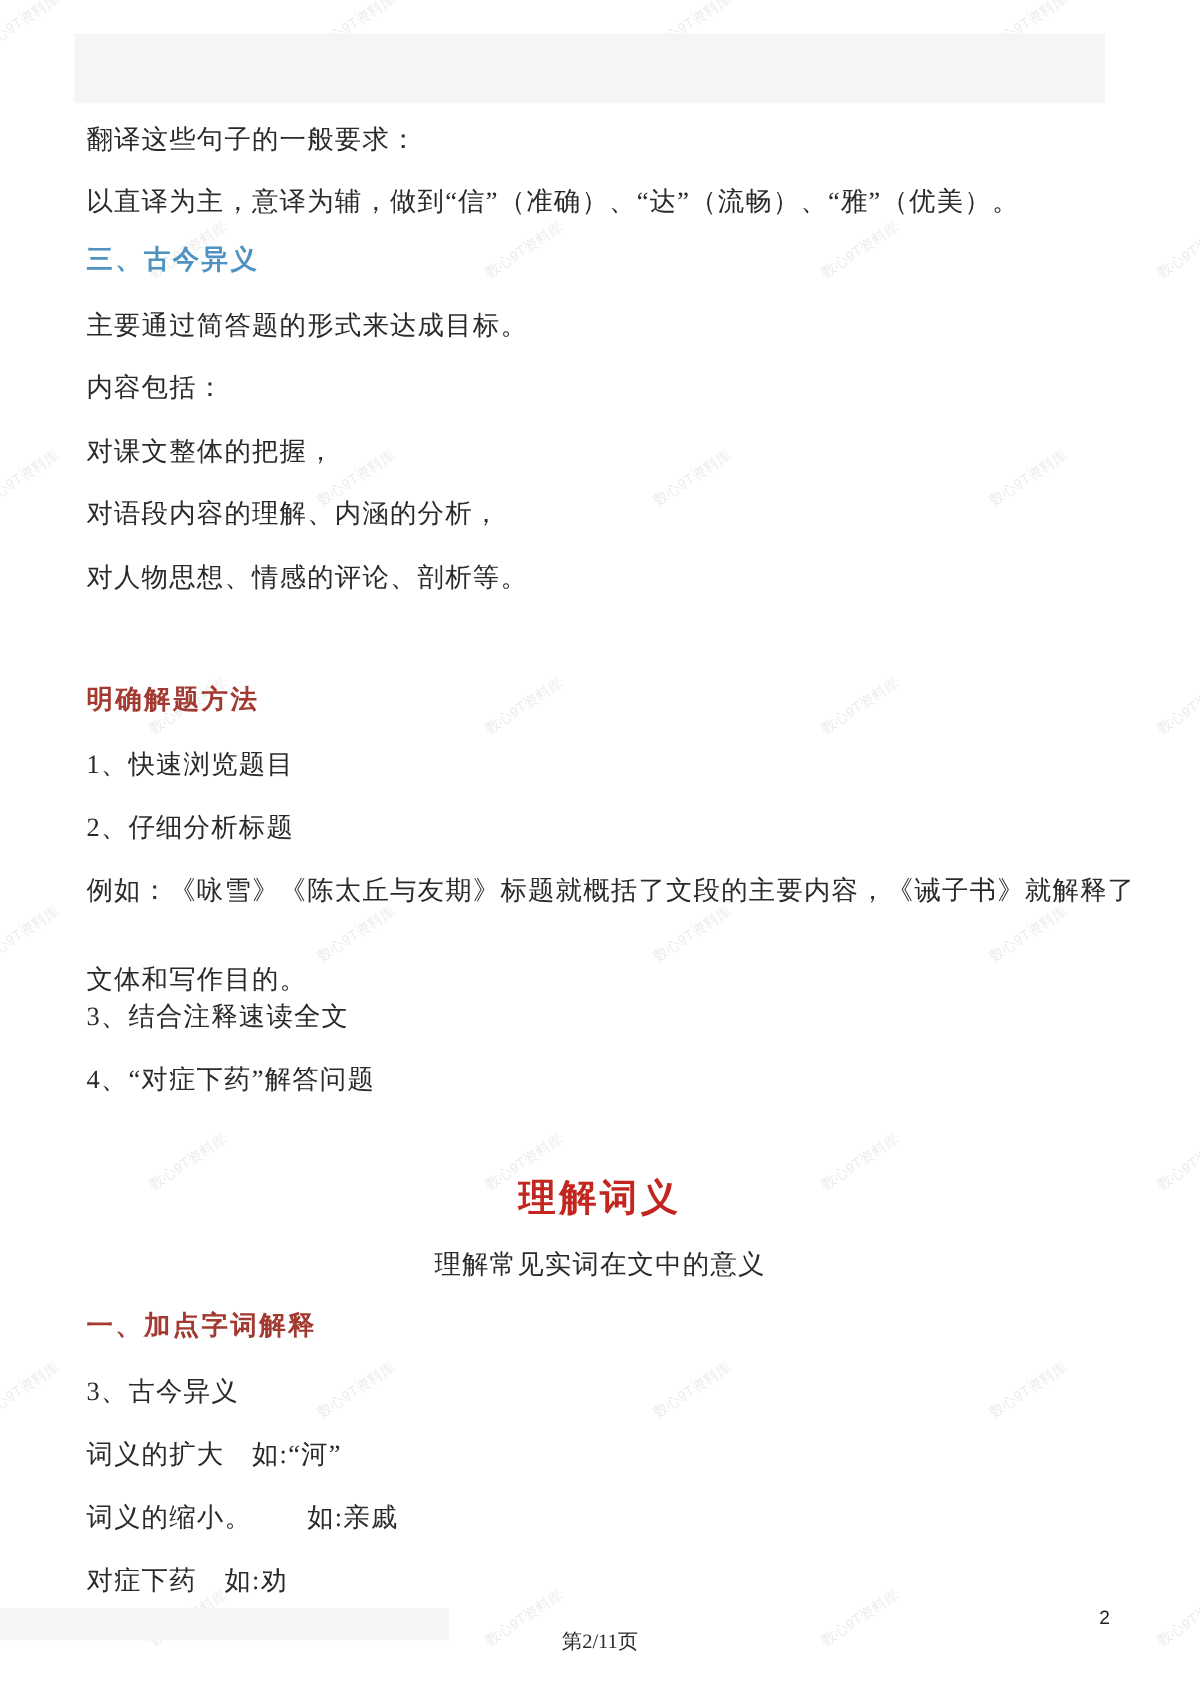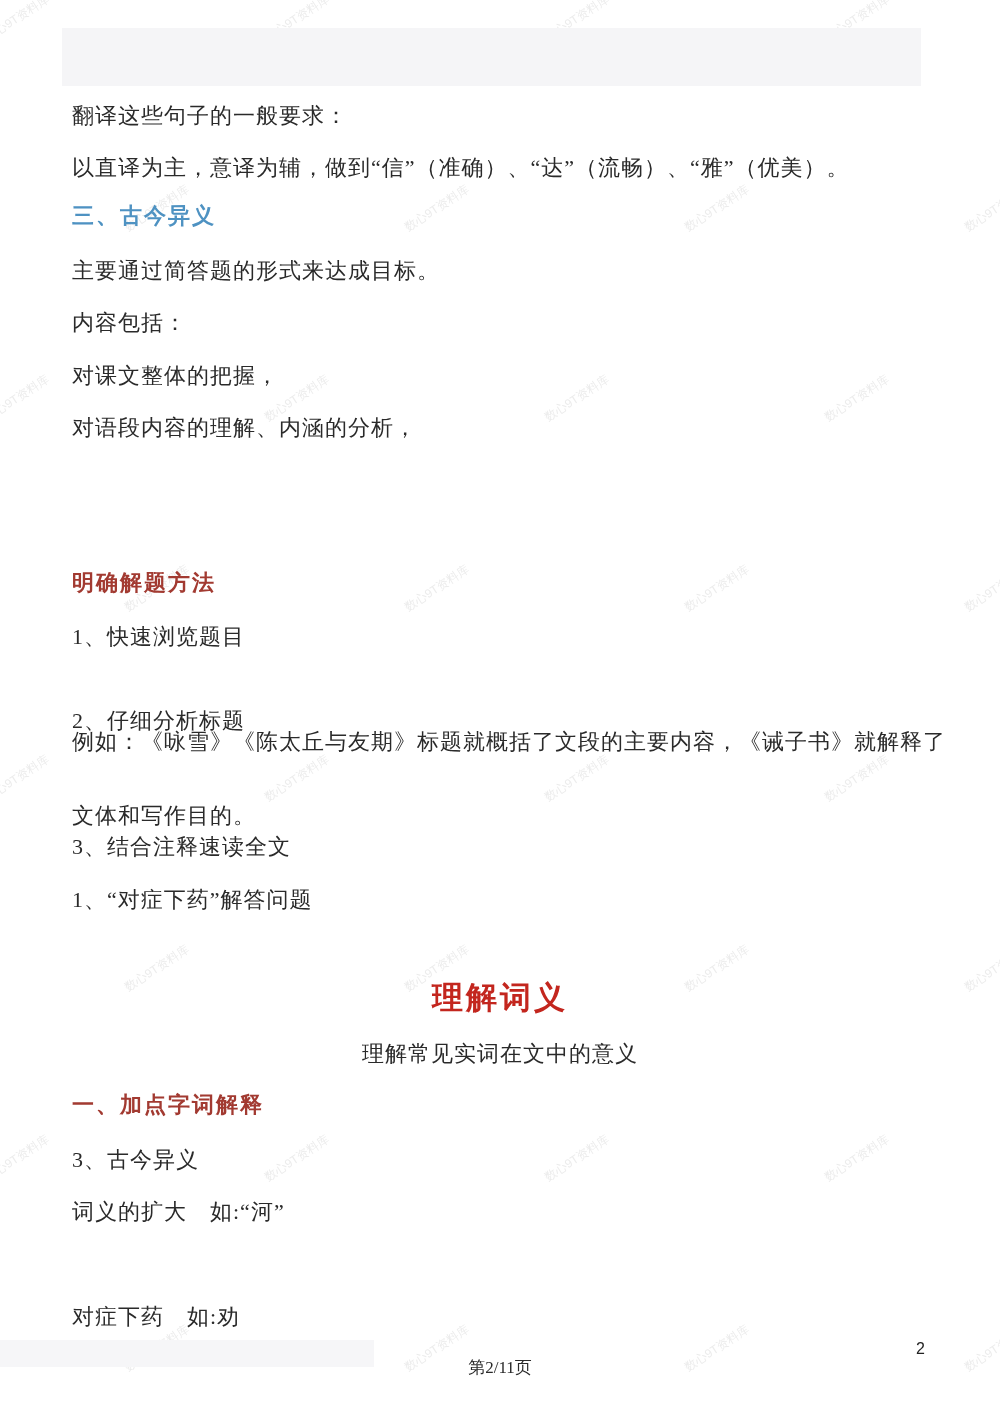--- a/index.html
+++ b/index.html
@@ -120,31 +120,33 @@
 
   <div class="topbox"></div>
 
   <div class="line" style="top:103px">翻译这些句子的一般要求：</div>
   <div class="line" style="top:155px">以直译为主，意译为辅，做到“信”（准确）、“达”（流畅）、“雅”（优美）。</div>
   <div class="line h-blue" style="top:203px">三、古今异义</div>
   <div class="line" style="top:258px">主要通过简答题的形式来达成目标。</div>
   <div class="line" style="top:310px">内容包括：</div>
   <div class="line" style="top:363px">对课文整体的把握，</div>
   <div class="line" style="top:415px">对语段内容的理解、内涵的分析，</div>
+  <div class="line" style="top:468px">对人物思想、情感的评论、剖析等。</div>
   <div class="line h-red" style="top:572px">明确解题方法</div>
   <div class="line" style="top:624px">1、快速浏览题目</div>
-  <div class="line" style="top:708px">2、仔细分析标题</div>
+  <div class="line" style="top:677px">2、仔细分析标题</div>
   <div class="line" style="top:729px">例如：《咏雪》《陈太丘与友期》标题就概括了文段的主要内容，《诫子书》就解释了</div>
   <div class="line" style="top:803px">文体和写作目的。</div>
   <div class="line" style="top:834px">3、结合注释速读全文</div>
-  <div class="line" style="top:887px">1、“对症下药”解答问题</div>
+  <div class="line" style="top:887px">4、“对症下药”解答问题</div>
   <div class="line title-red" style="top:981px">理解词义</div>
   <div class="line subtitle" style="top:1041px">理解常见实词在文中的意义</div>
   <div class="line h-red" style="top:1094px">一、加点字词解释</div>
   <div class="line" style="top:1147px">3、古今异义</div>
   <div class="line" style="top:1199px">词义的扩大　如:“河”</div>
+  <div class="line" style="top:1252px">词义的缩小。　　如:亲戚</div>
   <div class="line" style="top:1304px">对症下药　如:劝</div>
 
   <div class="footer-strip"></div>
   <div class="footer-label">第2/11页</div>
   <div class="corner-num">2</div>
 
 </div>
 
 </body></html>

